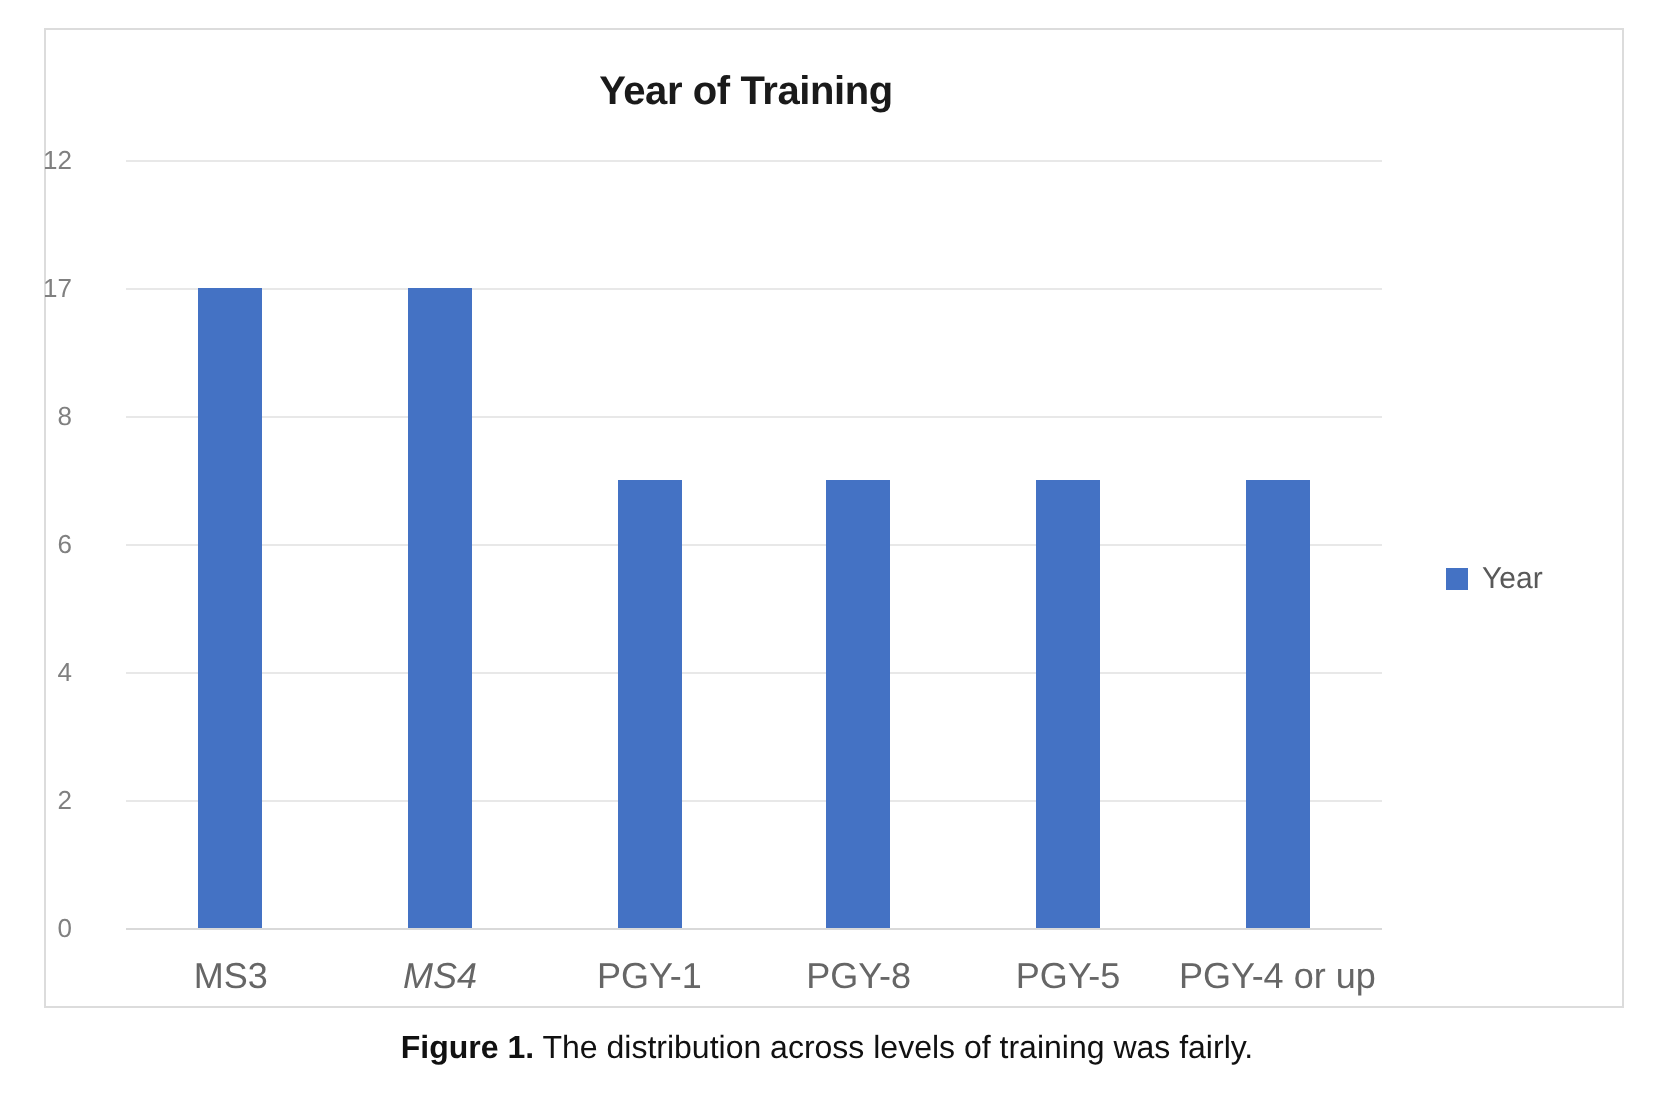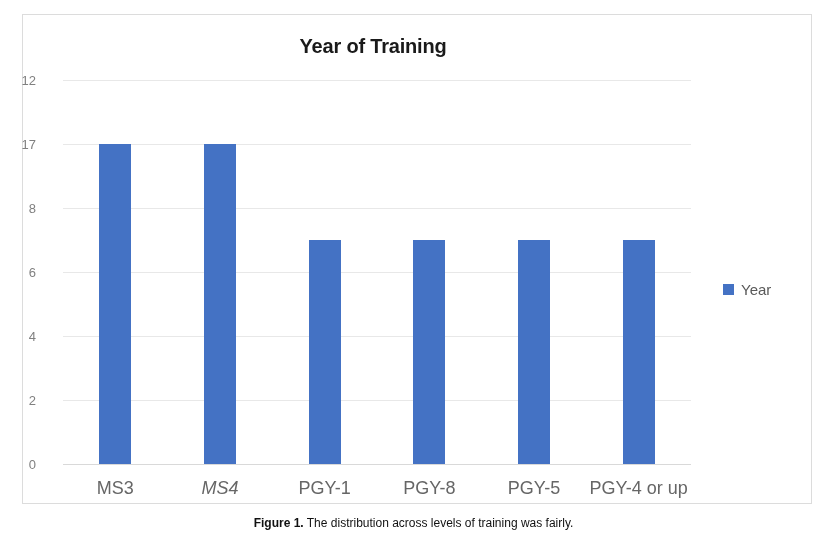--- a/index.html
+++ b/index.html
@@ -138,21 +138,21 @@
     white-space: nowrap;
   }
 
   
   #figure-caption {
     position: absolute;
     left: 0;
     top: 512px;
     width: 827px;
     text-align: center;
-    font-size: 12px;
+    font-size: 16px;
     color: #111111;
     white-space: nowrap;
   }
   #figure-caption .cap-strong {
     font-weight: bold;
   }
 </style>
 </head>
 <body>
 

